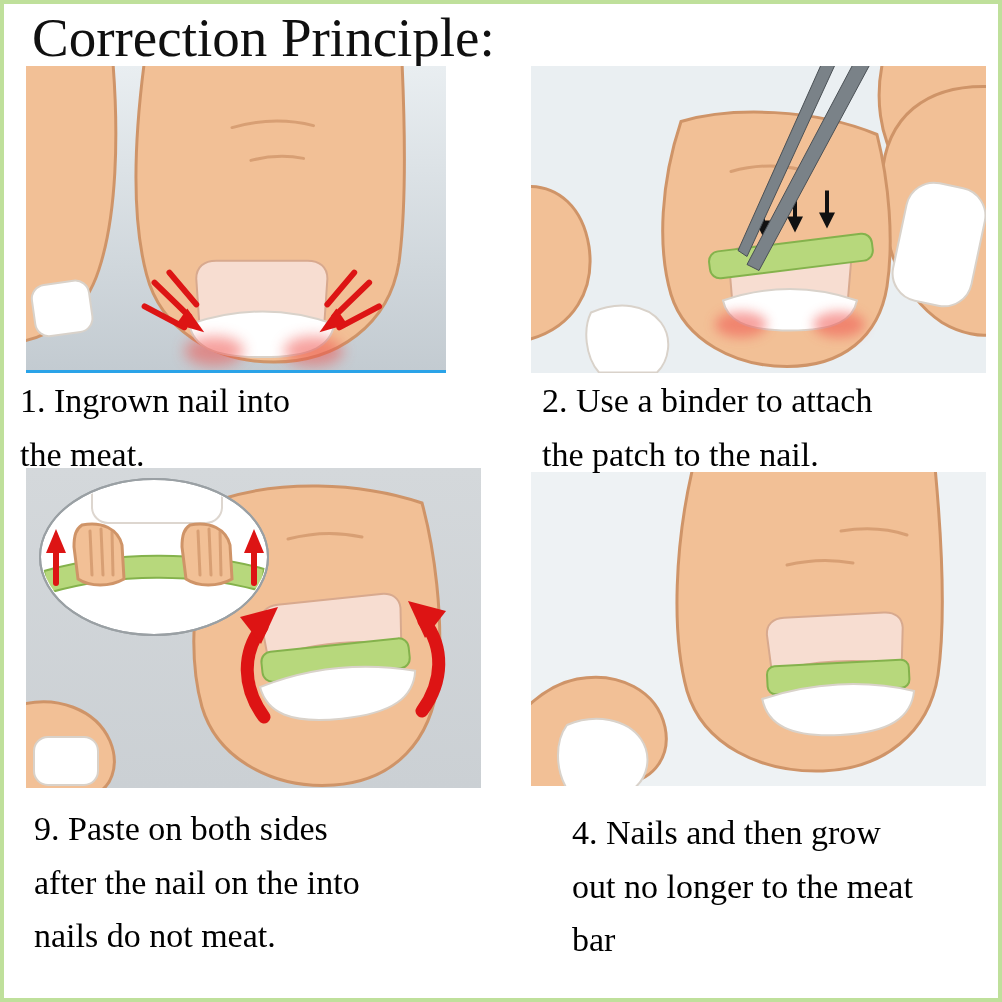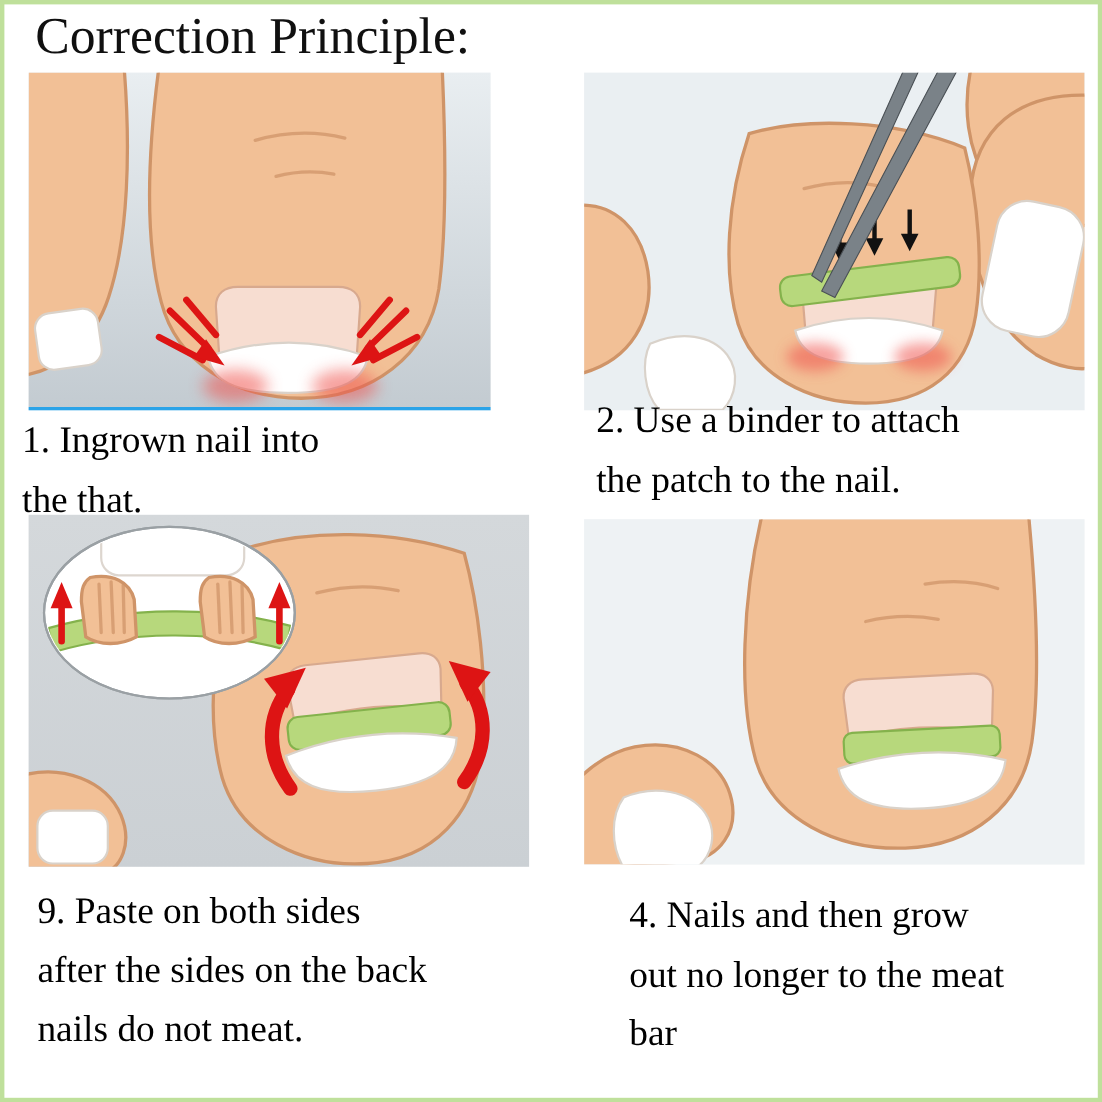--- a/index.html
+++ b/index.html
@@ -1,31 +1,31 @@
 <!DOCTYPE html>
 <html style="--border-green: #bfe09b; --skin: #f2c096; --skin-outline: #cf9468; --nail: #f7ddd1; --nail-outline: #d8a98e; --nail-free-edge: #ffffff; --patch-green: #b7d87c; --patch-green-dark: #84b24c; --arrow-red: #dd1414; --blush-red: #f0544f; --panel1-bg-top: #e9eef1; --panel1-bg-bottom: #c3cbd1; --panel1-underline: #2aa3e8; --panel2-bg: #eaeff2; --panel3-bg: #d4d8db; --panel4-bg: #eef2f4; --tweezer-gray: #7a8288;"><head>
 <meta charset="utf-8">
 <style>
   *{margin:0;padding:0;box-sizing:border-box}
   html,body{width:1002px;height:1002px;background:#fff;font-family:"Liberation Serif",serif}
   .page{position:relative;width:1002px;height:1002px;background:#fff;
         border:4px solid var(--border-green,#bfe09b);overflow:hidden}
-  .title{position:absolute;left:28px;top:2px;font-size:47px;font-weight:400;color:#101010}
+  .title{position:absolute;left:28px;top:2px;font-size:55px;font-weight:400;color:#101010}
   .panel{position:absolute;overflow:hidden}
   .panel svg{display:block;width:100%;height:100%}
   .panel1{left:22px;top:62px;width:420px;height:307px;
           background:linear-gradient(var(--panel1-bg-top,#e9eef1),var(--panel1-bg-bottom,#c3cbd1));
           border-bottom:3px solid var(--panel1-underline,#2aa3e8)}
   .panel2{left:527px;top:62px;width:455px;height:307px;background:var(--panel2-bg,#eaeff2)}
   .panel3{left:22px;top:464px;width:455px;height:320px;
           background:linear-gradient(var(--panel3-bg,#d4d8db),#cbd0d4)}
   .panel4{left:527px;top:468px;width:455px;height:314px;background:var(--panel4-bg,#eef2f4)}
   .caption{position:absolute;font-size:34px;line-height:1.58;color:#000}
   .caption1{left:16px;top:370px;width:480px}
-  .caption2{left:538px;top:352px;width:455px}
+  .caption2{left:538px;top:370px;width:455px}
   .caption3{left:30px;top:798px;width:480px}
   .caption4{left:568px;top:802px;width:455px}
 
   
   .skin{fill:var(--skin,#f2c096);stroke:var(--skin-outline,#cf9468);stroke-width:3}
   .crease{fill:none;stroke:var(--skin-outline,#cf9468);stroke-width:3;stroke-linecap:round;opacity:.75}
   .nailbed{fill:var(--nail,#f7ddd1);stroke:var(--nail-outline,#d8a98e);stroke-width:2}
   .nailfree{fill:var(--nail-free-edge,#ffffff);stroke:#d9d2ca;stroke-width:2}
   .patch{fill:var(--patch-green,#b7d87c);stroke:var(--patch-green-dark,#84b24c);stroke-width:2}
   .blush{fill:var(--blush-red,#f0544f);opacity:.55}
@@ -197,31 +197,31 @@
           <path class="nailbed" d="M238,158 C238,148 245,142 256,142 L356,142 C367,142 374,148 374,158 L371,196 C330,186 280,186 241,196 Z"></path>
           <rect class="patch" x="236" y="190" width="142" height="28" rx="8"></rect>
           <path class="nailfree" d="M230,222 C280,208 334,208 382,222 C378,248 356,262 306,262 C256,262 234,248 230,222 Z"></path>
         </g>
       </g>
     </svg>
   </div>
 
   <div class="caption caption1">
     <div>1. Ingrown nail into</div>
-    <div>the that.</div>
+    <div>the meat.</div>
   </div>
 
   <div class="caption caption2">
     <div>2. Use a binder to attach</div>
     <div>the patch to the nail.</div>
   </div>
 
   <div class="caption caption3">
     <div>9. Paste on both sides</div>
-    <div>after the sides on the back</div>
+    <div>after the nail on the into</div>
     <div>nails do not meat.</div>
   </div>
 
   <div class="caption caption4">
     <div>4. Nails and then grow</div>
     <div>out no longer to the meat</div>
     <div>bar</div>
   </div>
 
 </div>

